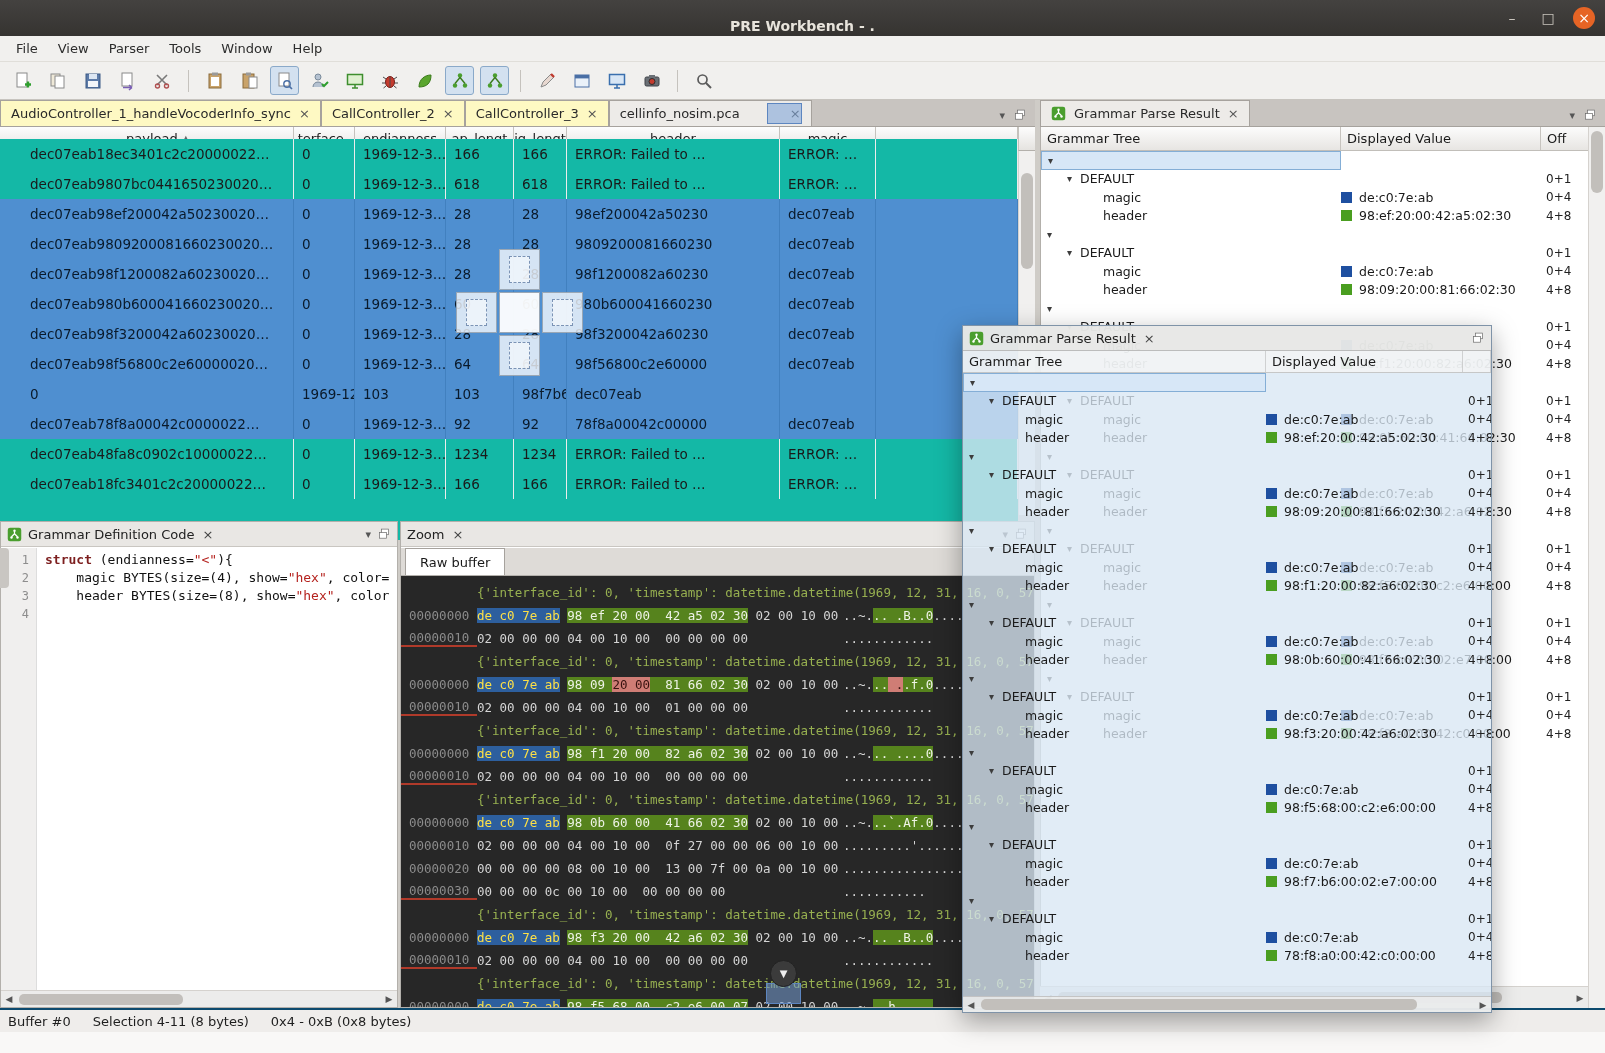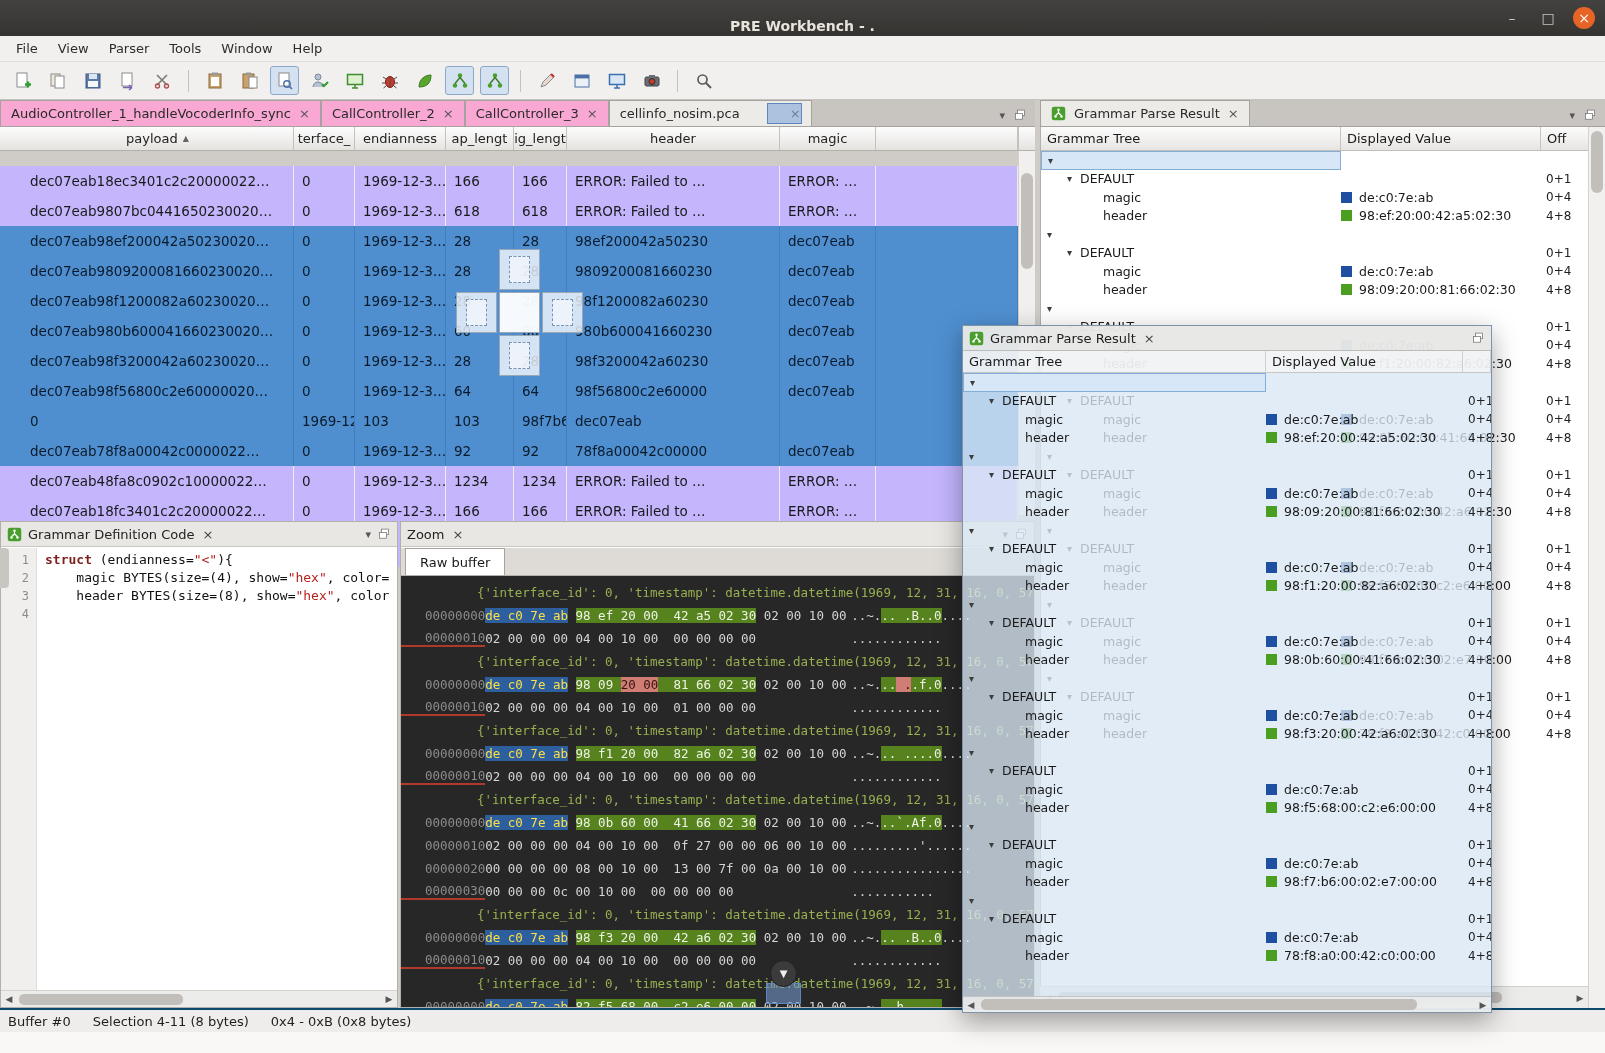--- a/index.html
+++ b/index.html
@@ -16,30 +16,30 @@
 .menubar{left:0;top:36px;width:1605px;height:26px;background:#f1f0ee;display:flex;align-items:center;padding-left:6px;border-bottom:1px solid #e0ded9;}
 .menu-item{padding:3px 10px;color:#2d2d2d;}
 .toolbar{left:0;top:62px;width:1605px;height:38px;background:#f1f0ee;border-bottom:1px solid #c7c4bf;display:flex;align-items:center;padding-left:8px;gap:6px;}
 .tool{width:29px;height:29px;display:flex;align-items:center;justify-content:center;border:1px solid transparent;border-radius:3px;background:transparent;}
 .tool.pressed{background:#d3e1f0;border-color:#8aa9c9;}
 .tool-sep{width:1px;height:22px;background:#c5c2bd;margin:0 5px;}
 
 .tabbar{top:100px;height:27px;background:#c8c4c0;border-bottom:1px solid #a6a29d;display:flex;align-items:flex-end;}
 .tabbar-left{left:0;width:1035px;}
 .tabbar-right{left:1040px;width:565px;}
-.tab{height:26px;display:flex;align-items:center;gap:8px;padding:0 10px;background:#f9a8d4;border:1px solid #a6a29d;border-bottom:none;color:#2a2a2a;white-space:nowrap;}
+.tab{height:26px;display:flex;align-items:center;gap:8px;padding:0 10px;background:#fef9c3;border:1px solid #a6a29d;border-bottom:none;color:#2a2a2a;white-space:nowrap;}
 .tab.active{background:#edebe8;}
 .tab-close{color:#555;font-size:13px;}
 .tab-extras{margin-left:auto;display:flex;align-items:center;gap:8px;padding:0 8px 4px 0;color:#555;}
 
 .cols{display:grid;grid-template-columns:272px 61px 91px 68px 53px 213px 96px 1fr;padding-left:22px;}
 .thead{left:0;top:127px;width:1018px;height:24px;background:linear-gradient(#fdfdfd,#e5e3e0);border-bottom:1px solid #b3b0ab;}
 .th{display:flex;align-items:center;justify-content:center;border-right:1px solid #c5c2bd;color:#222;position:relative;overflow:hidden;}
 .sort-glyph{font-size:8px;color:#666;margin-left:5px;}
-.tbody{left:0;top:166px;width:1018px;height:401px;background:#c4b5fd;overflow:hidden;}
+.tbody{left:0;top:139px;width:1018px;height:401px;background:#14b8a6;overflow:hidden;}
 .tr{height:30px;}
 .tr.sel{background:#4f8fd0;}
 .tr.sel .td{border-right-color:#4180bf;color:#0a1a2b;}
 .td{padding:0 8px;display:flex;align-items:center;white-space:nowrap;overflow:hidden;border-right:1px solid #ececec;font-size:13.5px;}
 .table-vscroll{left:1018px;top:151px;width:17px;height:364px;background:#f1f0ef;border-left:1px solid #d5d2ce;}
 .table-vscroll .handle{position:absolute;left:2px;right:2px;top:22px;height:96px;background:#c2bfbb;border-radius:7px;}
 .scroll-corner{left:1018px;top:127px;width:17px;height:24px;background:linear-gradient(#fdfdfd,#e5e3e0);border-left:1px solid #c5c2bd;border-bottom:1px solid #b3b0ab;}
 
 .dock{background:#fff;border:1px solid #b3b0ab;}
 .dock-header{height:25px;background:#e9e7e4;display:flex;align-items:center;padding:0 6px;gap:6px;border-bottom:1px solid #c9c6c1;}
@@ -58,21 +58,21 @@
 .str{color:#b5231f;}
 .hscroll{position:absolute;left:0;right:0;bottom:0;height:17px;background:#ececeb;border-top:1px solid #d5d2ce;display:flex;align-items:center;}
 .hs-btn{width:16px;text-align:center;font-size:9px;color:#555;}
 .hs-handle{height:11px;background:#c2bfbb;border-radius:5px;margin:0 2px;}
 
 .zoom-panel{left:400px;top:521px;width:635px;height:487px;}
 .zoom-tabs{position:absolute;top:26px;left:0;right:0;height:28px;background:#dedbd7;border-bottom:1px solid #b3b0ab;display:flex;align-items:flex-end;padding-left:4px;}
 .zoom-tab{height:27px;display:flex;align-items:center;padding:0 14px;background:#fff;border:1px solid #a6a29d;border-bottom:none;}
 .hexview{position:absolute;top:54px;left:0;right:0;bottom:0;background:#272727;overflow:hidden;font:12.5px "DejaVu Sans Mono",monospace;padding-top:5px;}
 .hexline,.annline{display:flex;height:23px;align-items:center;white-space:pre;}
-.off{flex:0 0 76px;padding-left:24px;color:#8c8c8c;}
+.off{flex:0 0 76px;padding-left:8px;color:#8c8c8c;}
 .off.end{border-bottom:2px solid #b03a2a;}
 .hexbytes{flex:0 0 366px;color:#d5d5d5;}
 .asciibytes{color:#d5d5d5;overflow:hidden;}
 .annline{padding-left:76px;color:#97b050;overflow:hidden;}
 .hl-magic{background:#2d5f9e;color:#fde047;}
 .hl-header{background:#56831d;color:#eef3e6;}
 .hl-sel{background:#cf7d75;color:#38120f;}
 
 .right-panel{left:1040px;top:127px;width:548px;height:881px;background:#fff;border-left:1px solid #b3b0ab;}
 .tree-head{display:grid;grid-template-columns:300px 200px 48px;height:24px;background:linear-gradient(#fcfcfc,#e7e5e2);border-bottom:1px solid #c1beb9;}
@@ -836,21 +836,21 @@
       <div class="hexline"><span class="off end">00000010</span><span class="hexbytes"><span>02 00 00 00 04 00 10 00  00 00 00 00</span></span><span class="asciibytes"><span>............</span></span></div>
       <div class="annline"><span>{'interface_id': 0, 'timestamp': datetime.datetime(1969, 12, 31, 16, 0, 57, 57246), </span></div>
       <div class="hexline"><span class="off">00000000</span><span class="hexbytes"><span class="hl-magic">de c0 7e ab</span><span> </span><span class="hl-header">98 0b 60 00  41 66 02 30</span><span> 02 00 10 00</span></span><span class="asciibytes"><span>..~.</span><span class="hl-header">..`.Af.0</span><span>....</span></span></div>
       <div class="hexline"><span class="off">00000010</span><span class="hexbytes"><span>02 00 00 00 04 00 10 00  0f 27 00 00 06 00 10 00</span></span><span class="asciibytes"><span>.........'......</span></span></div>
       <div class="hexline"><span class="off">00000020</span><span class="hexbytes"><span>00 00 00 00 08 00 10 00  13 00 7f 00 0a 00 10 00</span></span><span class="asciibytes"><span>................</span></span></div>
       <div class="hexline"><span class="off end">00000030</span><span class="hexbytes"><span>00 00 00 0c 00 10 00  00 00 00 00</span></span><span class="asciibytes"><span>...........</span></span></div>
       <div class="annline"><span>{'interface_id': 0, 'timestamp': datetime.datetime(1969, 12, 31, 16, 0, 57, 57259), </span></div>
       <div class="hexline"><span class="off">00000000</span><span class="hexbytes"><span class="hl-magic">de c0 7e ab</span><span> </span><span class="hl-header">98 f3 20 00  42 a6 02 30</span><span> 02 00 10 00</span></span><span class="asciibytes"><span>..~.</span><span class="hl-header">.. .B..0</span><span>....</span></span></div>
       <div class="hexline"><span class="off end">00000010</span><span class="hexbytes"><span>02 00 00 00 04 00 10 00  00 00 00 00</span></span><span class="asciibytes"><span>............</span></span></div>
       <div class="annline"><span>{'interface_id': 0, 'timestamp': datetime.datetime(1969, 12, 31, 16, 0, 57, 57763), </span></div>
-      <div class="hexline"><span class="off">00000000</span><span class="hexbytes"><span class="hl-magic">de c0 7e ab</span><span> </span><span class="hl-header">82 f5 68 00  c2 e6 00 00</span><span> 02 00 10 00</span></span><span class="asciibytes"><span>..~.</span><span class="hl-header">..h.....</span><span>....</span></span></div>
+      <div class="hexline"><span class="off">00000000</span><span class="hexbytes"><span class="hl-magic">de c0 7e ab</span><span> </span><span class="hl-header">98 f5 68 00  c2 e6 00 07</span><span> 02 00 10 00</span></span><span class="asciibytes"><span>..~.</span><span class="hl-header">..h.....</span><span>....</span></span></div>
     </div>
 </div>
 
 <div class="abs float-win">
   <div class="float-header">
     <span class="hdr-icon">
         <svg width="15" height="15" viewBox="0 0 20 20">
           <rect x="1" y="1" width="18" height="18" rx="3" fill="#4a9e2e"></rect>
           <path d="M10 5v4M10 9L6 13M10 9l4 4" stroke="#fff" stroke-width="1.6"></path>
           <circle cx="10" cy="5" r="1.6" fill="#fff"></circle>

